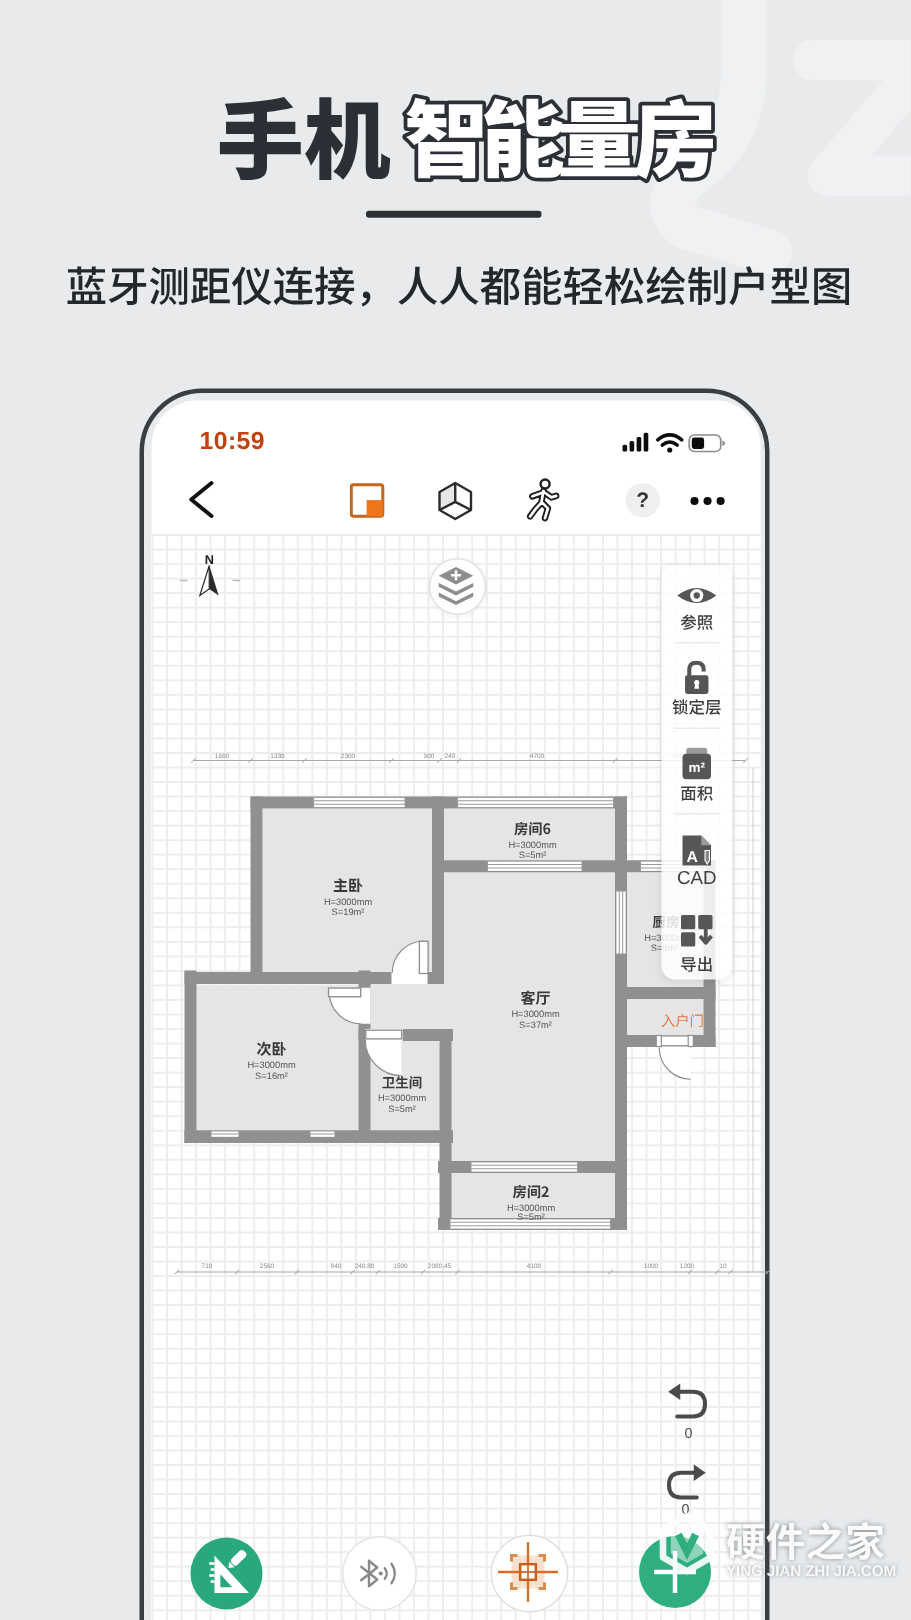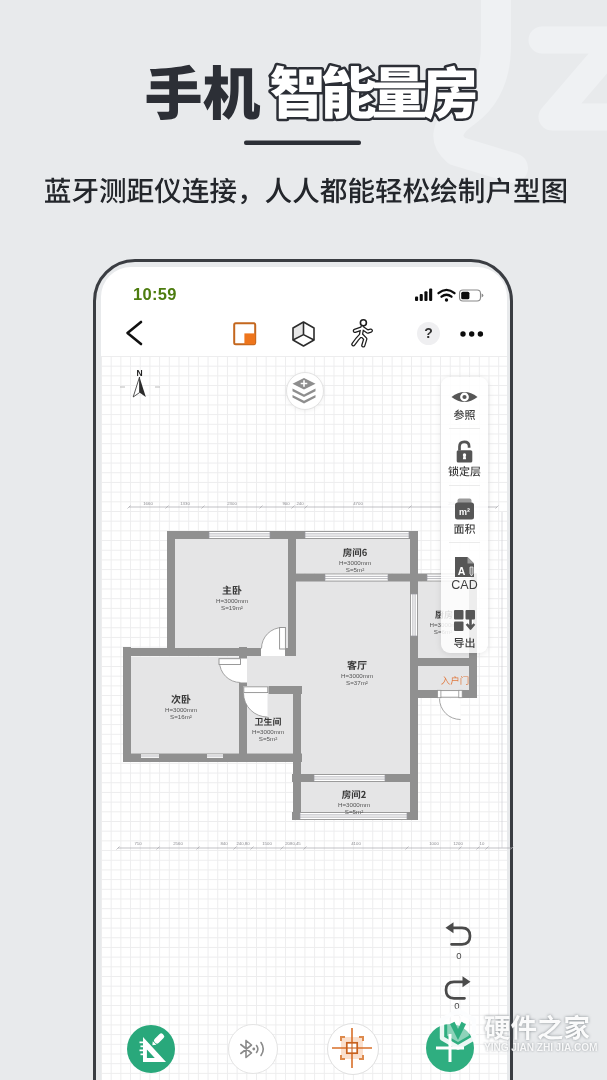--- a/index.html
+++ b/index.html
@@ -22,21 +22,21 @@
 
 <path d="M61.8 189.2C63.0 190.5 64.2 192.5 64.7 193.8L66.8 192.6C66.3 191.4 65.0 189.5 63.8 188.1ZM52.4 183.9V193.4H54.9V183.9ZM47.2 184.8V192.8H49.7V184.8ZM61.2 177.7V179.5H54.1V177.7H51.5V179.5H45.3V181.7H51.5V183.2H54.1V181.7H61.2V183.3H63.8V181.7H70.0V179.5H63.8V177.7ZM59.6 183.4C59.0 186.3 57.7 189.1 56.1 190.9C56.7 191.2 57.7 191.9 58.2 192.3C59.1 191.1 60.0 189.6 60.7 187.9H68.9V185.8H61.5C61.8 185.2 61.9 184.5 62.1 183.9ZM48.1 194.3V200.4H45.0V202.7H70.2V200.4H67.4V194.3ZM50.5 200.4V196.4H53.8V200.4ZM56.0 200.4V196.4H59.3V200.4ZM61.5 200.4V196.4H64.9V200.4Z M77.1 182.6C76.5 185.3 75.7 188.9 74.9 191.1H85.8C82.4 194.6 77.2 197.9 72.4 199.6C73.1 200.1 73.9 201.2 74.3 201.9C79.5 199.8 85.1 195.9 88.7 191.5V200.1C88.7 200.6 88.5 200.7 88.0 200.7C87.5 200.7 85.8 200.8 84.1 200.7C84.5 201.4 84.9 202.6 85.0 203.3C87.4 203.3 89.0 203.3 90.0 202.8C91.0 202.4 91.4 201.7 91.4 200.1V191.1H97.4V188.6H91.4V181.5H96.1V179.0H74.7V181.5H88.7V188.6H78.3C78.8 186.8 79.3 184.7 79.7 182.9Z M112.4 198.6C113.7 200.0 115.3 201.9 116.0 203.1L117.7 202.0C116.9 200.8 115.3 199.0 114.0 197.7ZM107.5 179.3V196.9H109.5V181.2H115.0V196.8H117.1V179.3ZM122.7 178.1V200.5C122.7 200.9 122.5 201.1 122.1 201.1C121.7 201.1 120.4 201.1 119.0 201.1C119.3 201.7 119.6 202.7 119.7 203.2C121.7 203.2 122.9 203.2 123.7 202.8C124.5 202.4 124.8 201.8 124.8 200.5V178.1ZM118.9 180.2V196.9H120.9V180.2ZM111.2 182.9V193.1C111.2 196.3 110.7 199.5 106.2 201.7C106.6 202.0 107.2 202.9 107.4 203.3C112.4 200.9 113.1 196.7 113.1 193.1V182.9ZM101.1 179.9C102.6 180.7 104.6 182.0 105.6 182.9L107.2 180.8C106.1 179.9 104.1 178.7 102.6 178.0ZM99.9 187.3C101.4 188.1 103.5 189.4 104.5 190.2L106.0 188.1C104.9 187.3 102.9 186.1 101.4 185.4ZM100.4 201.6 102.8 203.0C104.0 200.4 105.2 197.1 106.2 194.2L104.1 192.8C103.0 195.9 101.5 199.5 100.4 201.6Z M131.0 181.1H135.8V185.4H131.0ZM142.3 187.8H148.8V192.9H142.3ZM152.7 179.0H139.7V202.2H153.2V199.7H142.3V195.3H151.3V185.4H142.3V181.6H152.7ZM127.4 199.8 128.0 202.2C131.0 201.4 135.0 200.3 138.8 199.2L138.5 196.9L135.1 197.8V193.5H138.5V191.2H135.1V187.6H138.2V178.8H128.8V187.6H132.7V198.5L131.0 198.9V190.2H128.8V199.5Z M169.0 179.3C170.2 181.1 171.4 183.4 171.9 184.9L174.2 183.7C173.6 182.2 172.3 180.0 171.1 178.3ZM177.1 179.3C176.1 185.0 174.7 190.0 171.8 194.0C169.1 190.2 167.6 185.4 166.6 179.7L164.1 180.1C165.3 186.6 167.0 192.0 169.9 196.1C167.8 198.3 165.2 200.0 161.7 201.3C162.3 201.9 163.0 202.8 163.3 203.3C166.7 202.0 169.4 200.2 171.5 198.1C173.5 200.3 176.0 202.1 179.2 203.4C179.6 202.7 180.4 201.6 181.0 201.1C177.9 200.0 175.4 198.2 173.4 196.0C176.8 191.6 178.5 186.1 179.6 179.8ZM161.3 177.8C159.8 181.9 157.3 185.9 154.6 188.6C155.1 189.2 155.8 190.6 156.1 191.2C156.9 190.3 157.7 189.4 158.5 188.3V203.3H161.0V184.4C162.0 182.5 163.0 180.5 163.7 178.6Z M184.0 179.3C185.3 180.8 187.0 183.0 187.7 184.4L189.9 182.9C189.1 181.5 187.3 179.4 185.9 178.0ZM188.9 187.0H183.0V189.4H186.4V197.6C185.2 198.1 183.8 199.3 182.4 200.9L184.3 203.5C185.5 201.6 186.7 199.8 187.5 199.8C188.1 199.8 189.1 200.8 190.3 201.5C192.3 202.7 194.6 203.0 198.3 203.0C201.1 203.0 206.0 202.9 208.0 202.7C208.0 201.9 208.5 200.6 208.8 199.8C206.0 200.2 201.6 200.4 198.4 200.4C195.2 200.4 192.6 200.3 190.8 199.1C190.0 198.6 189.4 198.2 188.9 197.8ZM192.2 190.0C192.4 189.7 193.5 189.5 194.8 189.5H198.8V192.7H190.5V195.2H198.8V199.8H201.5V195.2H207.9V192.7H201.5V189.5H206.6L206.6 187.1H201.5V184.0H198.8V187.1H194.9C195.6 185.8 196.3 184.3 197.0 182.8H207.4V180.5H197.9L198.7 178.4L196.0 177.7C195.7 178.6 195.4 179.6 195.1 180.5H190.8V182.8H194.2C193.6 184.2 193.1 185.3 192.8 185.7C192.3 186.7 191.8 187.4 191.3 187.5C191.6 188.2 192.0 189.4 192.2 190.0Z M213.6 177.7V183.1H210.5V185.5H213.6V191.1C212.3 191.5 211.1 191.9 210.1 192.1L210.7 194.6L213.6 193.7V200.3C213.6 200.7 213.4 200.8 213.1 200.8C212.8 200.8 211.8 200.8 210.8 200.8C211.1 201.5 211.4 202.6 211.5 203.2C213.2 203.2 214.3 203.1 215.0 202.7C215.7 202.3 216.0 201.6 216.0 200.3V193.0L218.6 192.1L218.2 189.8L216.0 190.5V185.5H218.5V183.1H216.0V177.7ZM225.0 178.3C225.4 178.9 225.8 179.7 226.1 180.4H220.0V182.6H235.1V180.4H228.8C228.4 179.6 227.9 178.7 227.4 177.9ZM230.4 182.8C229.9 184.0 229.0 185.7 228.3 186.8H224.1L225.8 186.1C225.5 185.2 224.7 183.8 223.9 182.7L221.9 183.5C222.6 184.5 223.3 185.9 223.6 186.8H219.1V189.1H235.8V186.8H230.8C231.4 185.8 232.1 184.6 232.8 183.4ZM220.3 197.4C222.0 197.9 223.9 198.5 225.7 199.3C223.9 200.2 221.4 200.8 218.3 201.1C218.6 201.6 219.1 202.5 219.3 203.3C223.2 202.7 226.2 201.9 228.4 200.4C230.5 201.4 232.4 202.5 233.7 203.4L235.3 201.4C234.1 200.6 232.3 199.6 230.3 198.8C231.5 197.5 232.3 196.0 232.8 194.0H236.1V191.8H226.5C226.9 191.1 227.3 190.3 227.6 189.5L225.2 189.1C224.8 190.0 224.4 190.9 223.8 191.8H218.7V194.0H222.6C221.8 195.3 221.0 196.4 220.3 197.4ZM230.2 194.0C229.7 195.6 229.0 196.8 228.0 197.8C226.6 197.2 225.2 196.7 223.9 196.3C224.3 195.6 224.8 194.8 225.2 194.0Z M241.8 204.3C244.9 203.3 246.9 200.9 246.9 197.9C246.9 195.8 245.9 194.4 244.2 194.4C242.9 194.4 241.9 195.2 241.9 196.6C241.9 198.0 242.9 198.8 244.2 198.8L244.6 198.8C244.4 200.5 243.2 201.7 241.1 202.5Z M276.8 177.8C276.7 182.2 277.0 195.2 265.6 201.1C266.4 201.7 267.3 202.5 267.7 203.2C274.0 199.7 277.0 194.1 278.4 188.9C279.9 193.9 282.9 200.0 289.5 203.1C289.9 202.4 290.6 201.5 291.4 200.9C281.7 196.5 279.9 185.4 279.6 181.9C279.7 180.3 279.7 178.8 279.8 177.8Z M304.4 177.8C304.3 182.2 304.6 195.2 293.2 201.1C294.0 201.7 294.9 202.5 295.3 203.2C301.6 199.7 304.6 194.1 306.0 188.9C307.5 193.9 310.5 200.0 317.1 203.1C317.5 202.4 318.2 201.5 319.0 200.9C309.3 196.5 307.5 185.4 307.2 181.9C307.3 180.3 307.3 178.8 307.4 177.8Z M333.4 178.8C332.9 180.0 332.4 181.2 331.8 182.3V180.8H328.6V177.9H326.1V180.8H322.1V183.1H326.1V185.9H320.9V188.2H327.2C325.2 190.2 322.9 191.9 320.3 193.1C320.7 193.6 321.5 194.7 321.8 195.3C322.4 194.9 323.1 194.6 323.7 194.2V203.2H326.1V201.7H331.5V202.8H334.0V190.6H328.2C329.0 189.9 329.8 189.1 330.5 188.2H335.1V185.9H332.2C333.6 184.0 334.8 181.8 335.8 179.4ZM328.6 183.1H331.3C330.7 184.1 330.0 185.0 329.3 185.9H328.6ZM326.1 199.5V197.0H331.5V199.5ZM326.1 195.0V192.7H331.5V195.0ZM336.2 179.3V203.3H338.8V181.7H343.2C342.4 183.9 341.2 186.8 340.2 189.0C342.8 191.3 343.6 193.3 343.6 195.0C343.6 196.0 343.4 196.7 342.8 197.0C342.5 197.2 342.1 197.3 341.6 197.3C341.1 197.4 340.3 197.4 339.5 197.3C339.9 198.0 340.2 199.1 340.2 199.8C341.1 199.9 342.0 199.9 342.7 199.8C343.5 199.7 344.1 199.5 344.6 199.1C345.7 198.4 346.1 197.1 346.1 195.3C346.1 193.4 345.5 191.2 342.8 188.6C344.1 186.2 345.5 183.0 346.5 180.4L344.6 179.2L344.3 179.3Z M357.6 189.8V191.8H352.5V189.8ZM350.0 187.6V203.3H352.5V197.9H357.6V200.5C357.6 200.8 357.5 200.9 357.1 200.9C356.8 200.9 355.6 200.9 354.4 200.9C354.8 201.6 355.2 202.6 355.3 203.3C357.0 203.3 358.2 203.2 359.1 202.8C359.9 202.4 360.2 201.7 360.2 200.5V187.6ZM352.5 193.7H357.6V195.8H352.5ZM370.9 179.6C369.5 180.4 367.3 181.4 365.1 182.1V177.8H362.6V186.6C362.6 189.2 363.3 189.9 366.2 189.9C366.8 189.9 369.9 189.9 370.5 189.9C372.9 189.9 373.6 189.0 373.9 185.5C373.2 185.4 372.1 185.0 371.6 184.6C371.5 187.2 371.3 187.6 370.3 187.6C369.6 187.6 367.0 187.6 366.5 187.6C365.3 187.6 365.1 187.5 365.1 186.5V184.2C367.7 183.5 370.5 182.6 372.7 181.5ZM371.2 192.0C369.8 192.9 367.4 194.0 365.1 194.8V190.7H362.6V199.7C362.6 202.3 363.3 203.1 366.3 203.1C366.9 203.1 370.0 203.1 370.7 203.1C373.1 203.1 373.8 202.1 374.1 198.3C373.4 198.1 372.4 197.7 371.8 197.3C371.7 200.3 371.5 200.8 370.4 200.8C369.7 200.8 367.1 200.8 366.6 200.8C365.4 200.8 365.1 200.6 365.1 199.7V196.9C367.9 196.1 370.8 195.1 373.0 193.9ZM349.7 185.9C350.4 185.7 351.4 185.5 358.6 185.0C358.8 185.5 359.0 186.0 359.2 186.4L361.5 185.4C361.0 183.7 359.5 181.2 358.1 179.4L355.9 180.2C356.5 181.1 357.1 182.0 357.6 183.0L352.4 183.3C353.6 181.9 354.8 180.1 355.7 178.4L352.9 177.6C352.1 179.7 350.6 181.8 350.2 182.4C349.7 183.0 349.3 183.4 348.9 183.5C349.2 184.2 349.6 185.4 349.7 185.9Z M377.1 192.1C377.4 191.9 378.3 191.7 379.2 191.7H381.6V195.3L376.0 196.2L376.5 198.7L381.6 197.7V203.2H384.0V197.3L386.8 196.7L386.7 194.4L384.0 194.9V191.7H386.5V189.4H384.0V185.2H381.6V189.4H379.4C380.1 187.6 380.8 185.5 381.5 183.3H386.8V180.9H382.1C382.3 180.0 382.5 179.1 382.7 178.2L380.2 177.7C380.1 178.8 379.9 179.8 379.6 180.9H376.2V183.3H379.0C378.5 185.4 378.0 187.0 377.7 187.6C377.2 188.9 376.8 189.7 376.4 189.8C376.6 190.5 377.0 191.6 377.1 192.1ZM387.9 179.1V181.5H396.3C394.1 184.8 390.2 187.5 386.4 188.9C386.9 189.4 387.7 190.4 388.0 191.0C390.1 190.2 392.2 189.0 394.0 187.6C396.2 188.7 398.6 190.0 399.9 191.0L401.4 188.9C400.2 188.0 398.0 186.9 396.0 185.9C397.7 184.2 399.2 182.2 400.2 179.9L398.4 179.0L397.9 179.1ZM388.0 191.8V194.2H392.8V200.2H386.5V202.6H401.4V200.2H395.5V194.2H400.2V191.8Z M417.3 178.6C416.5 182.6 415.0 186.6 412.8 189.0C413.5 189.3 414.7 190.1 415.2 190.5C417.3 187.8 419.0 183.6 420.0 179.1ZM424.5 178.3 422.1 178.8C423.3 183.7 424.7 187.2 427.2 190.5C427.6 189.7 428.4 188.8 429.2 188.3C427.1 185.6 425.6 182.5 424.5 178.3ZM407.8 177.7V183.4H403.7V185.8H407.5C406.7 189.4 405.1 193.6 403.3 195.8C403.8 196.5 404.4 197.7 404.6 198.4C405.8 196.7 406.9 194.2 407.8 191.4V203.3H410.3V190.4C411.2 192.0 412.0 193.7 412.5 194.7L414.3 192.6C413.8 191.7 411.3 188.2 410.3 186.9V185.8H413.7V183.4H410.3V177.7ZM422.7 194.1C423.4 195.5 424.1 197.0 424.8 198.5L417.5 199.3C419.3 195.9 421.1 191.6 422.3 187.5L419.5 186.5C418.4 191.2 416.2 196.3 415.4 197.6C414.8 199.0 414.2 199.8 413.6 200.0C413.9 200.7 414.3 201.9 414.5 202.5V202.6H414.5C415.4 202.2 416.7 202.0 425.7 200.8C425.9 201.6 426.2 202.3 426.3 202.8L428.7 201.7C428.1 199.5 426.4 195.9 424.9 193.2Z M431.2 199.3 431.8 201.9C434.2 200.9 437.3 199.7 440.2 198.5L439.7 196.4C436.5 197.5 433.3 198.7 431.2 199.3ZM431.8 189.4C432.2 189.2 432.8 189.1 435.2 188.8C434.3 190.3 433.5 191.4 433.1 191.9C432.3 192.9 431.7 193.6 431.1 193.7C431.4 194.4 431.8 195.6 432.0 196.1C432.6 195.7 433.5 195.4 439.8 193.8C439.8 193.2 439.7 192.2 439.7 191.5L435.5 192.5C437.3 190.2 439.0 187.4 440.4 184.6L438.1 183.3C437.7 184.4 437.1 185.5 436.5 186.5L434.1 186.8C435.6 184.4 437.0 181.4 438.0 178.6L435.6 177.5C434.7 180.8 433.0 184.4 432.4 185.3C431.9 186.3 431.4 186.9 430.9 187.0C431.2 187.7 431.6 188.9 431.8 189.4ZM447.7 177.6C446.1 181.3 443.1 184.6 440.0 186.6C440.4 187.3 441.0 188.6 441.2 189.2C442.0 188.7 442.8 188.1 443.5 187.4V189.2H453.2V186.9C454.0 187.6 454.7 188.3 455.5 188.8C455.7 188.1 456.3 187.0 456.7 186.3C454.2 184.8 451.3 182.0 449.5 179.5L450.1 178.4ZM453.1 186.8H444.1C445.7 185.3 447.1 183.5 448.3 181.6C449.6 183.4 451.3 185.2 453.1 186.8ZM441.2 202.8C442.0 202.4 443.2 202.2 452.9 201.2C453.4 202.0 453.7 202.8 453.9 203.4L456.2 202.3C455.5 200.5 453.7 197.6 452.1 195.5L450.0 196.4C450.6 197.2 451.2 198.2 451.8 199.2L444.9 199.8C446.0 198.1 447.3 195.7 448.3 194.0H455.7V191.6H441.1V194.0H445.5C444.5 195.8 442.7 198.8 442.1 199.5C441.7 200.0 441.0 200.2 440.4 200.4C440.6 200.9 441.1 202.2 441.2 202.8Z M476.1 180.1V195.6H478.5V180.1ZM481.0 178.1V200.0C481.0 200.4 480.8 200.6 480.4 200.6C479.9 200.6 478.4 200.6 476.9 200.6C477.2 201.3 477.6 202.5 477.7 203.2C479.8 203.2 481.4 203.2 482.3 202.7C483.2 202.3 483.5 201.6 483.5 200.0V178.1ZM461.4 178.3C460.8 180.9 459.9 183.7 458.7 185.5C459.3 185.8 460.3 186.2 460.9 186.5H458.9V188.9H465.5V191.3H460.1V201.1H462.5V193.6H465.5V203.3H468.0V193.6H471.2V198.6C471.2 198.9 471.1 199.0 470.9 199.0C470.6 199.0 469.8 199.0 468.7 199.0C469.0 199.6 469.4 200.5 469.4 201.2C470.9 201.2 472.0 201.2 472.7 200.8C473.4 200.4 473.6 199.7 473.6 198.7V191.3H468.0V188.9H474.4V186.5H468.0V183.9H473.3V181.5H468.0V177.8H465.5V181.5H463.1C463.3 180.6 463.6 179.7 463.8 178.8ZM465.5 186.5H461.0C461.4 185.7 461.9 184.9 462.2 183.9H465.5Z M492.5 184.4H506.3V189.4H492.5L492.5 188.1ZM497.3 178.2C497.8 179.3 498.4 180.9 498.7 181.9H489.8V188.1C489.8 192.2 489.5 197.9 486.2 201.9C486.9 202.2 488.0 203.0 488.5 203.5C491.1 200.3 492.0 195.8 492.4 191.8H506.3V193.5H509.0V181.9H500.0L501.5 181.5C501.2 180.4 500.5 178.8 499.9 177.5Z M530.2 179.3V188.6H532.7V179.3ZM535.4 177.9V190.0C535.4 190.4 535.2 190.5 534.8 190.5C534.4 190.5 533.0 190.5 531.6 190.5C532.0 191.1 532.3 192.1 532.4 192.8C534.4 192.8 535.7 192.8 536.7 192.4C537.6 192.0 537.8 191.4 537.8 190.1V177.9ZM523.4 181.1V184.5H520.5V181.1ZM517.1 194.7V197.0H525.5V200.0H514.3V202.4H539.3V200.0H528.2V197.0H536.4V194.7H528.2V191.9H525.9V186.8H528.8V184.5H525.9V181.1H528.2V178.8H515.6V181.1H518.1V184.5H514.7V186.8H517.9C517.5 188.4 516.6 190.1 514.3 191.3C514.8 191.7 515.7 192.7 516.0 193.2C518.8 191.5 519.9 189.1 520.3 186.8H523.4V192.4H525.5V194.7Z M550.7 193.4C553.0 193.9 555.9 194.9 557.4 195.7L558.5 194.0C556.9 193.2 554.1 192.4 551.8 191.9ZM548.1 197.0C551.9 197.4 556.7 198.5 559.3 199.5L560.5 197.6C557.7 196.7 553.0 195.6 549.3 195.2ZM542.8 178.8V203.3H545.3V202.2H563.5V203.3H566.0V178.8ZM545.3 199.9V181.2H563.5V199.9ZM551.9 181.5C550.6 183.6 548.2 185.7 545.9 187.1C546.4 187.4 547.3 188.2 547.7 188.6C548.4 188.2 549.1 187.6 549.8 187.0C550.6 187.8 551.4 188.4 552.4 189.1C550.2 190.0 547.7 190.8 545.4 191.2C545.9 191.7 546.4 192.7 546.6 193.4C549.3 192.7 552.1 191.7 554.6 190.4C556.8 191.6 559.3 192.5 561.9 193.0C562.2 192.4 562.8 191.5 563.3 191.0C561.1 190.7 558.8 190.0 556.7 189.1C558.7 187.8 560.4 186.2 561.6 184.4L560.1 183.6L559.7 183.7H553.0C553.4 183.2 553.8 182.7 554.1 182.2ZM551.3 185.6 557.9 185.7C557.0 186.5 555.8 187.3 554.5 188.0C553.2 187.3 552.2 186.5 551.3 185.6Z" fill="#23262b"></path>
 </svg>
 
 <div class="abs" style="left:93px;top:259px;width:414px;height:860px;border:3.2px solid #3a3d42;border-radius:42px;"></div>
 
 <div class="abs" style="left:101px;top:267px;width:406px;height:813px;background:#fff;border-radius:30px 30px 0 0;"></div>
 
 <div class="abs" style="left:101px;top:356px;width:406px;height:724px;background-image:linear-gradient(to right,#ededee 1px,transparent 1px),linear-gradient(to bottom,#ededee 1px,transparent 1px);background-size:9.7px 9.7px;background-color:#fff;"></div>
 
-<div class="abs" style="left:133px;top:285px;font-size:16.5px;font-weight:bold;color:#4d7c0f;letter-spacing:.3px;">10:59</div>
+<div class="abs" style="left:133px;top:285px;font-size:16.5px;font-weight:bold;color:#c2410c;letter-spacing:.3px;">10:59</div>
 
 <svg class="abs" style="left:410px;top:283px" width="80" height="24" viewBox="0 0 80 24">
       <g fill="#0c0c0c">
         <rect x="5" y="13.5" width="3.1" height="4.5" rx="1"></rect>
         <rect x="9.7" y="11" width="3.1" height="7" rx="1"></rect>
         <rect x="14.4" y="8.3" width="3.1" height="9.7" rx="1"></rect>
         <rect x="19.1" y="5.5" width="3.1" height="12.5" rx="1"></rect>
       </g>
       <g fill="none" stroke="#0c0c0c" stroke-width="2.3" stroke-linecap="round">
         <path d="M28.5,10.2 Q36.5,3.6 44.5,10.2"></path>

